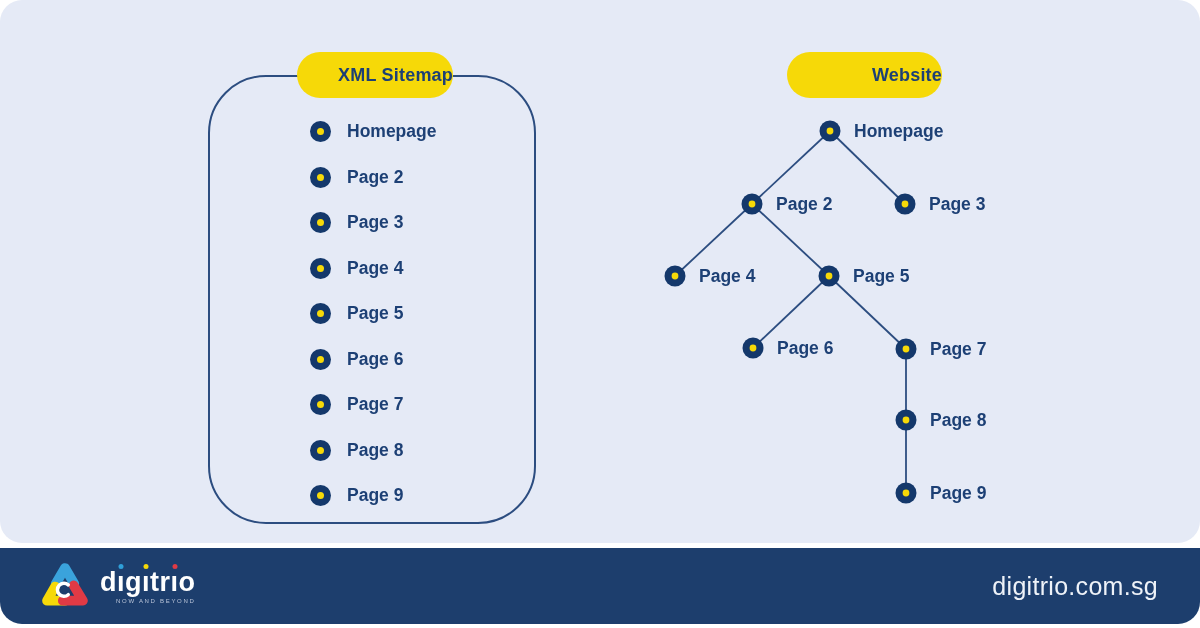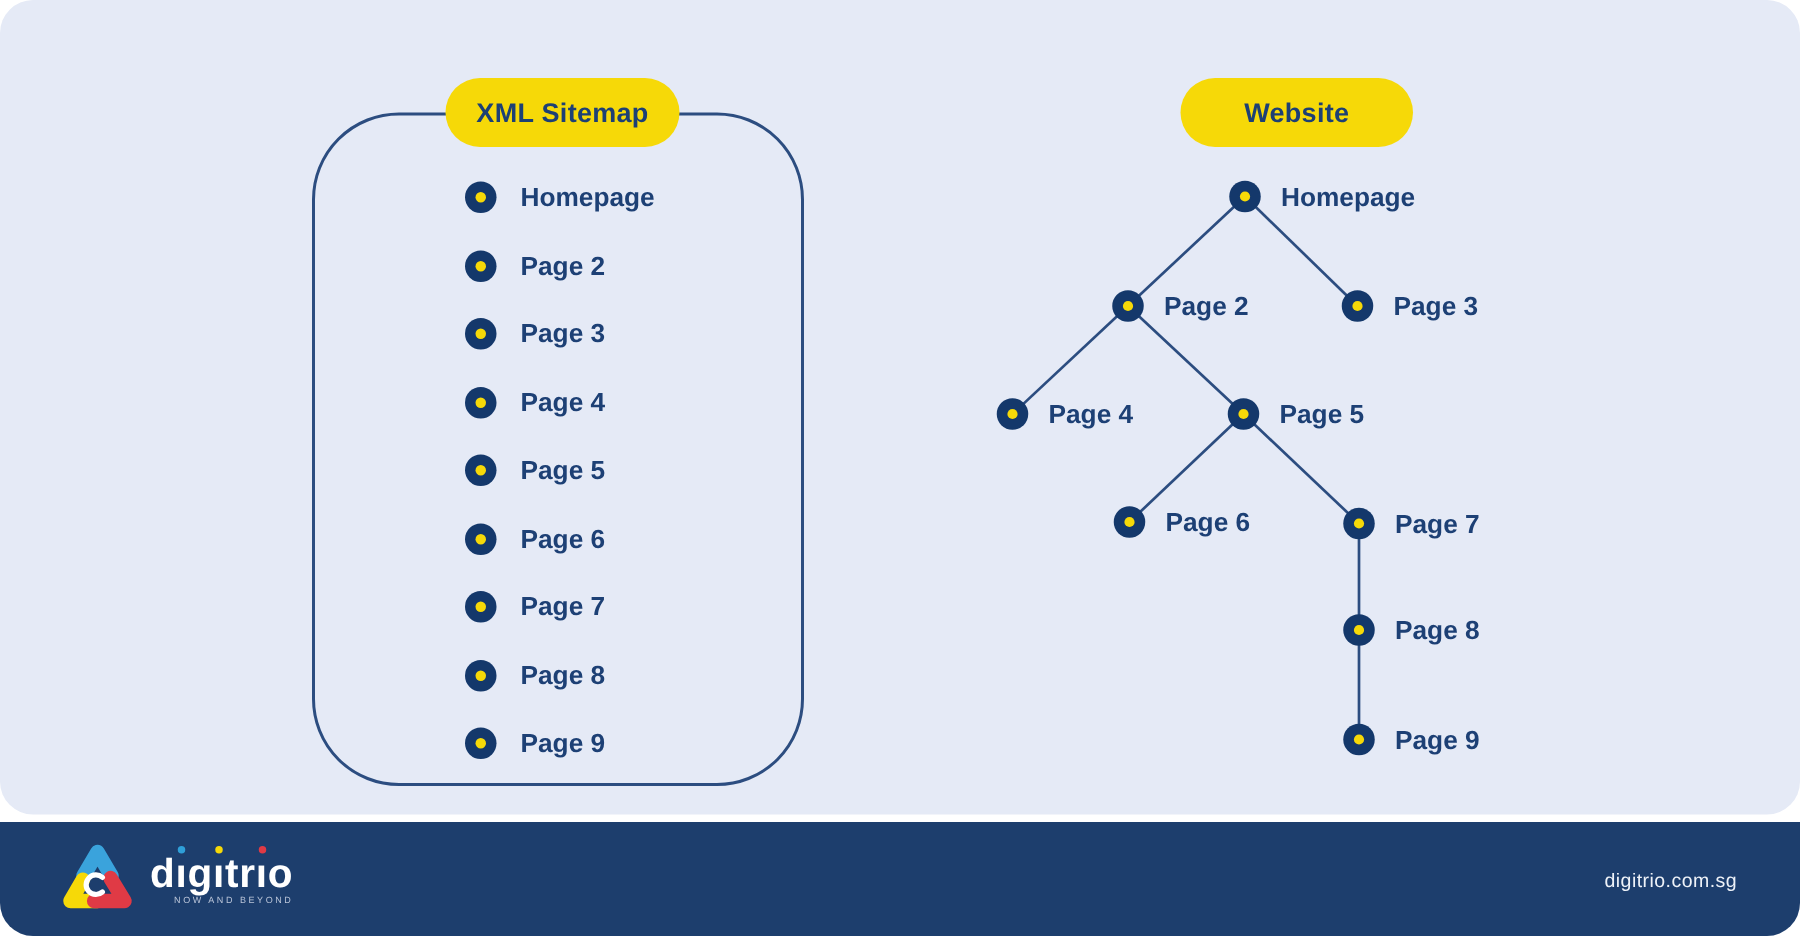--- a/index.html
+++ b/index.html
@@ -25,21 +25,21 @@
   .canvas{
     position:absolute;left:0;top:0;right:0;height:543px;
     background:var(--panel_background);
     border-radius:22px;
   }
   
   .pill{
     position:absolute;height:46px;
     background:var(--accent_yellow);
     border-radius:23px;
-    display:flex;align-items:center;justify-content:center;
+    display:flex;align-items:center;justify-content:flex-end;
     font-weight:bold;font-size:18px;color:var(--text_navy);
     z-index:3;letter-spacing:.2px;
   }
   .pill-sitemap{left:297px;top:52px;width:156px;}
   .pill-website{left:787px;top:52px;width:155px;}
   
   .sitemap-card{
     position:absolute;left:208px;top:75px;width:328px;height:449px;
     border:2px solid var(--line_navy);
     border-radius:58px;
@@ -98,21 +98,21 @@
   .i-letter{position:relative;display:inline-block;}
   .i-dot{
     position:absolute;left:50%;transform:translateX(-50%);
     top:-5px;width:5px;height:5px;border-radius:50%;display:block;
   }
   .tagline{
     font-size:6px;letter-spacing:1.7px;color:var(--tagline_color);
     margin-top:2px;text-transform:uppercase;white-space:nowrap;
   }
   .footer-url{
-    font-size:13px;color:var(--footer_text);letter-spacing:.3px;
+    font-size:25px;color:var(--footer_text);letter-spacing:.3px;
   }
 </style>
 </head>
 <body>
 
 <div class="canvas"></div>
 
 <div class="sitemap-card"></div>
 <div class="pill pill-sitemap">
   <span>XML Sitemap</span>

